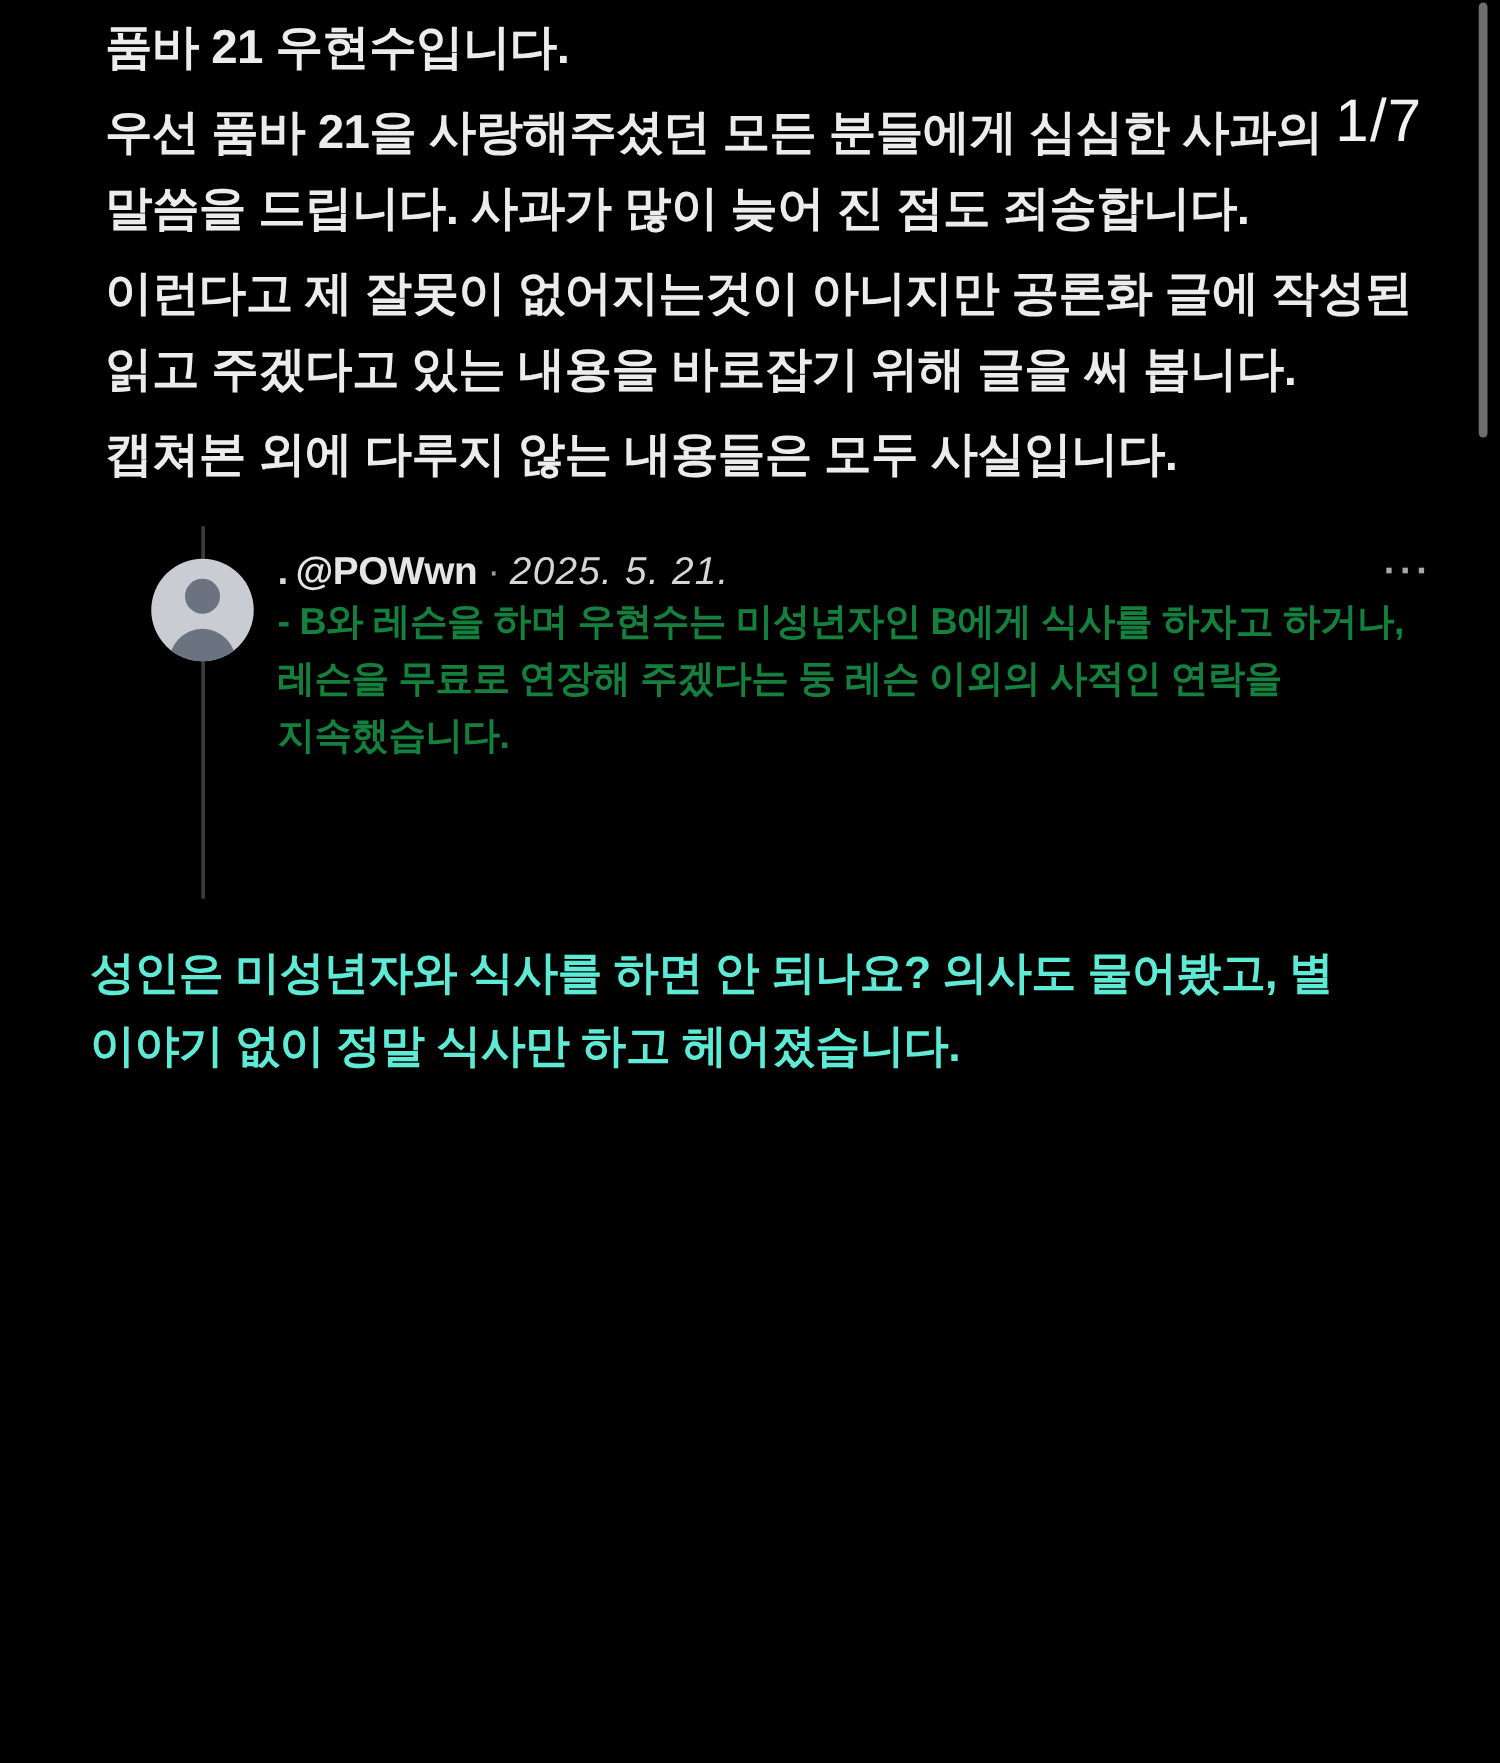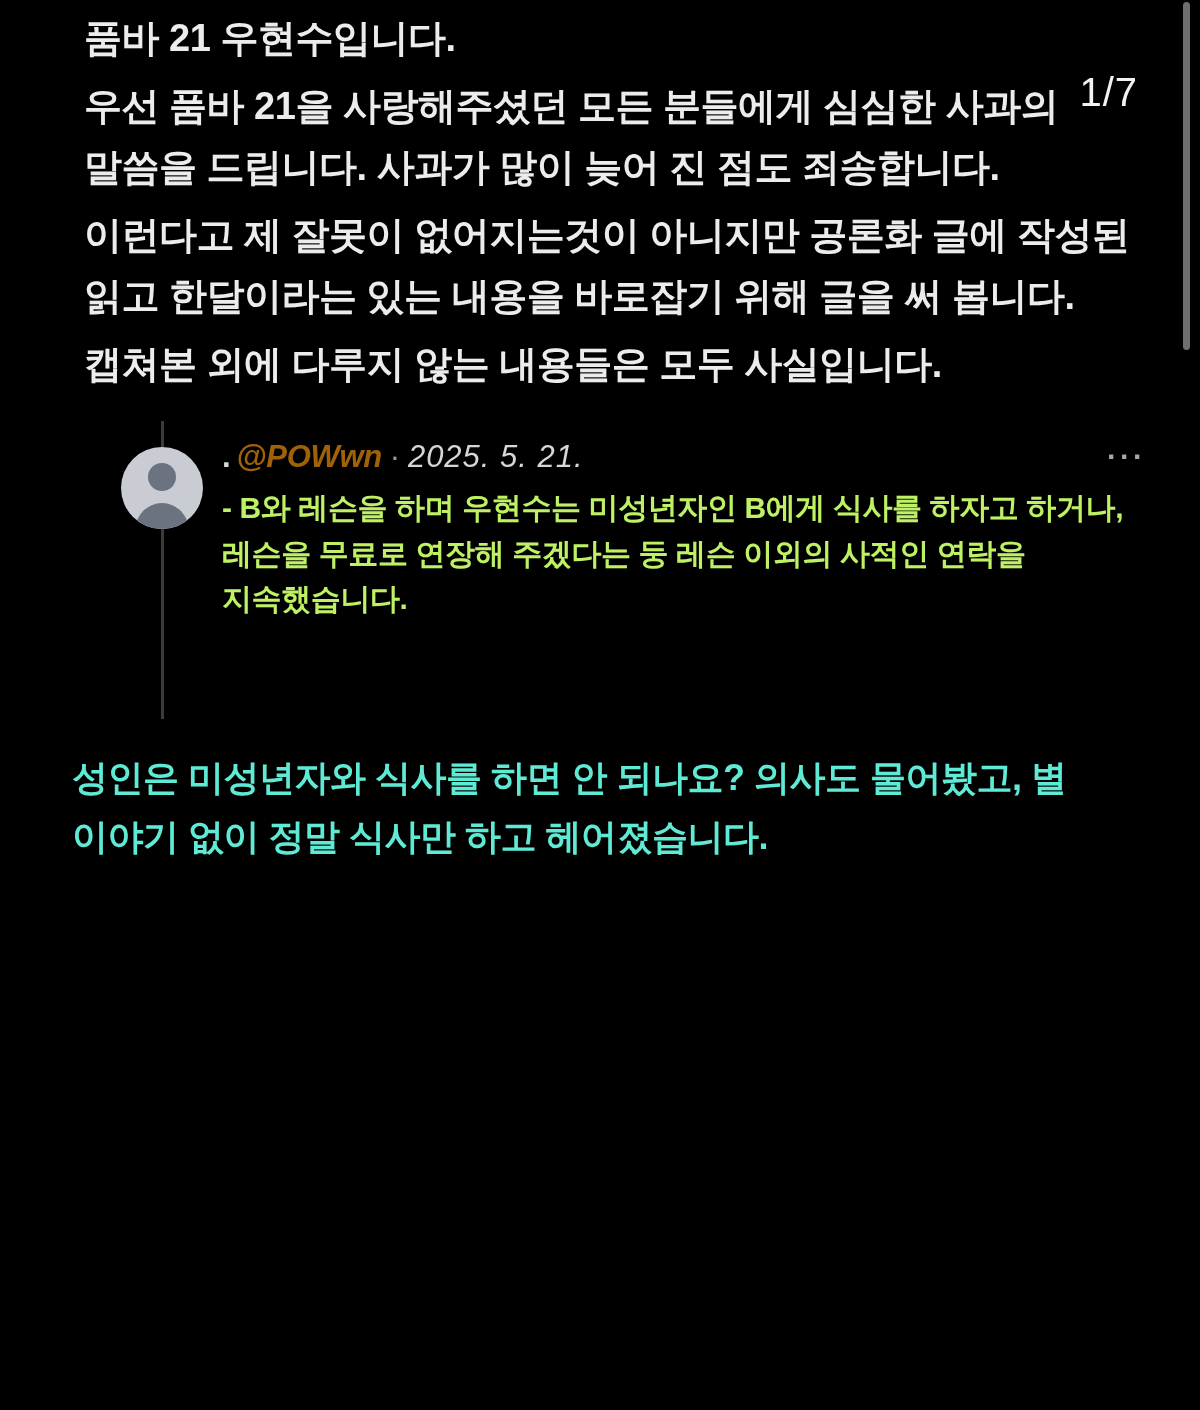--- a/index.html
+++ b/index.html
@@ -23,21 +23,21 @@
     box-sizing: border-box;
     padding: 0 40px 0 72px;
     background: #000;
   }
 
   
   .page-indicator {
     position: absolute;
     top: 70px;
     right: 62px;
-    font-size: 40px;
+    font-size: 48px;
     font-weight: 400;
     color: #f2f2f2;
     letter-spacing: 1px;
     z-index: 5;
   }
 
   
   .scrollbar-track {
     position: absolute;
     top: 0;
@@ -139,36 +139,35 @@
     align-items: center;
     font-size: 31px;
     color: #cfcfcf;
     font-weight: 700;
     letter-spacing: -0.3px;
   }
   .quote-head .dot-name {
     color: #d8d8d8;
     margin-right: 6px;
   }
-  .quote-head .handle { color: #a16207; font-style: italic; }
+  .quote-head .handle { color: #e5e5e5; }
   .quote-head .sep { margin: 0 8px; color: #9a9a9a; font-weight: 400;}
   .quote-head .date { color: #d6d6d6; font-weight: 400; letter-spacing: 1px; font-style: italic;}
   .more-icon {
     margin-left: auto;
     color: #a8a8a8;
     font-size: 30px;
     letter-spacing: 3px;
     line-height: 1;
     padding-right: 14px;
   }
   .quote-text {
-    margin-top: 10px;
     font-size: 30px;
     line-height: 1.52;
-    color: #bef264;
+    color: #15803d;
     font-weight: 600;
     letter-spacing: -0.4px;
     word-break: keep-all;
   }
   .quote-text p { margin: 0; }
 
   .after-text p {
     font-size: 36px;
     line-height: 1.62;
     font-weight: 700;
@@ -189,21 +188,21 @@
   <div class="scrollbar-thumb"></div>
 
   <div class="body-text">
     <div class="para-block">
       <p>품바 21 우현수입니다.</p>
     </div>
     <div class="para-block">
       <p>우선 품바 21을 사랑해주셨던 모든 분들에게 심심한 사과의 말씀을 드립니다. 사과가 많이 늦어 진 점도 죄송합니다.</p>
     </div>
     <div class="para-block">
-      <p>이런다고 제 잘못이 없어지는것이 아니지만 공론화 글에 작성된 읽고 한달이라는 있는 내용을 바로잡기 위해 글을 써 봅니다.</p>
+      <p>이런다고 제 잘못이 없어지는것이 아니지만 공론화 글에 작성된 읽고 주겠다고 있는 내용을 바로잡기 위해 글을 써 봅니다.</p>
     </div>
     <div class="para-block">
       <p>캡쳐본 외에 다루지 않는 내용들은 모두 사실입니다.</p>
     </div>
   </div>
 
   <div class="quote-card">
     <div class="quote-left">
       <div class="thread-line-top"></div>
       <div class="avatar"></div>

